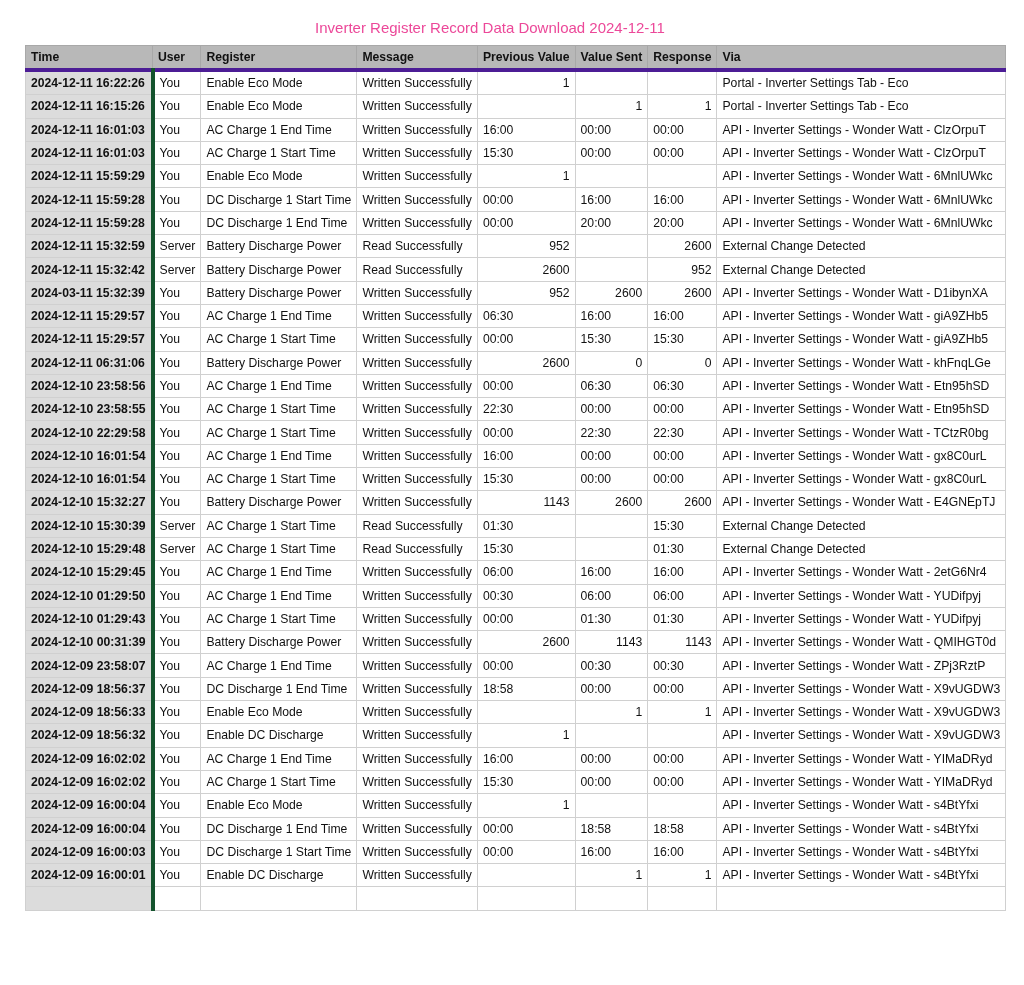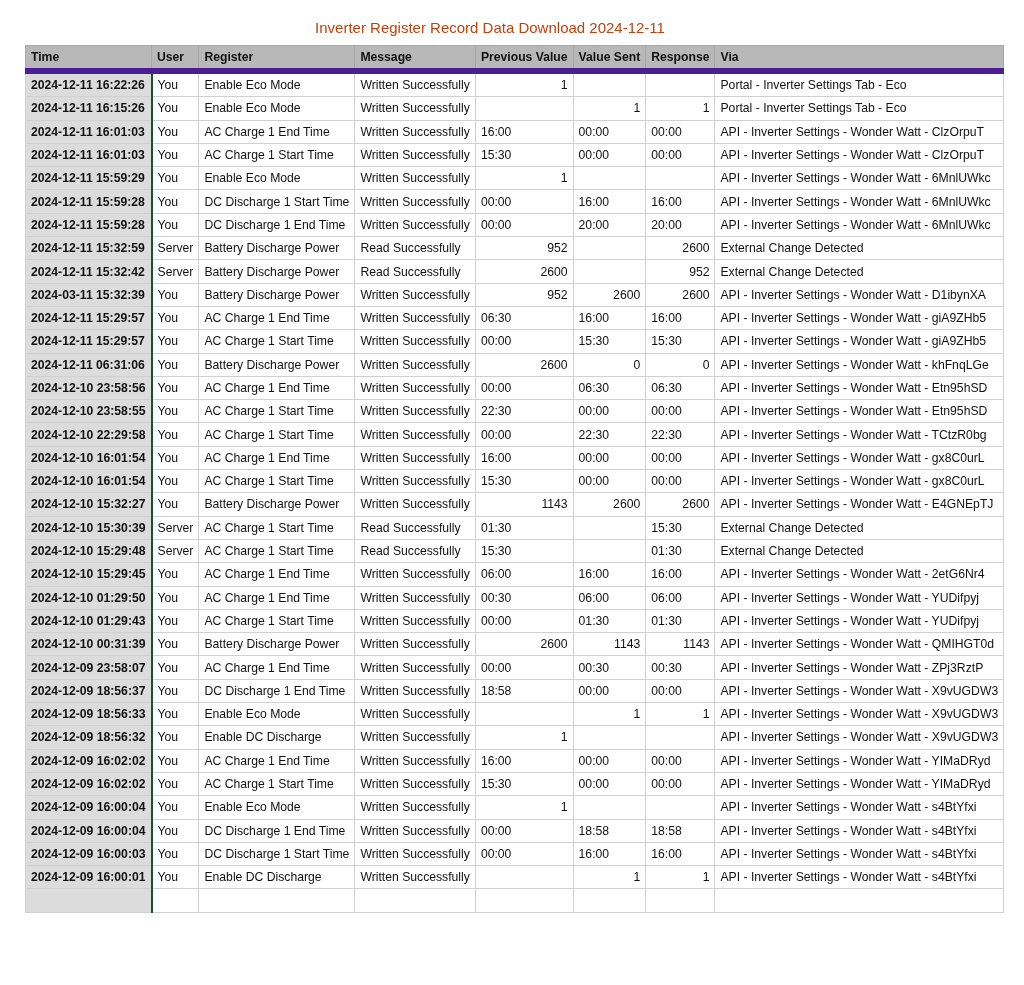--- a/index.html
+++ b/index.html
@@ -3,39 +3,39 @@
 <meta charset="utf-8">
 <style>
   html, body { margin: 0; padding: 0; background: #ffffff; }
   body {
     width: 1024px; height: 985px; overflow: hidden;
     font-family: "Liberation Sans", sans-serif;
     color: #111;
   }
   .title {
     position: absolute; left: 0; top: 19px; width: 980px;
-    text-align: center; font-size: 15px; color: #c2410c;
+    text-align: center; font-size: 15px; color: #ec4899;
   }
   table {
     position: absolute; left: 25px; top: 45px;
     border-collapse: collapse; table-layout: fixed;
     font-size: 12.2px;
   }
   th, td {
     border: 1px solid #d0d0d0;
     height: 22.3px; padding: 0 5px;
     white-space: nowrap; overflow: hidden;
     line-height: 22px;
   }
   th {
     background: #b8b8b8; text-align: left; font-weight: bold;
     border-color: #a8a8a8; height: 22px;
   }
-  thead tr { border-bottom: 6px solid #4c1d95; margin-left: 11px; }
-  td.time { background: #dcdcdc; font-weight: bold; border-right: 2px solid #14532d; }
+  thead tr { border-bottom: 4px solid #4c1d95; margin-left: 11px; }
+  td.time { background: #dcdcdc; font-weight: bold; border-right: 4px solid #14532d; }
   td.num { text-align: right; }
   col.c-time { width: 119px; }
   col.c-user { width: 44px; }
   col.c-reg { width: 149px; }
   col.c-msg { width: 116px; }
   col.c-prev { width: 91px; }
   col.c-sent { width: 68px; }
   col.c-resp { width: 65px; }
   col.c-via { width: 274px; }
 </style>

